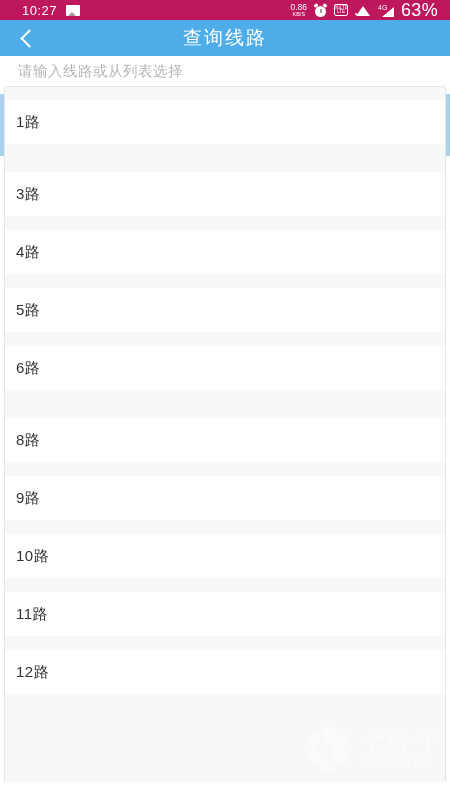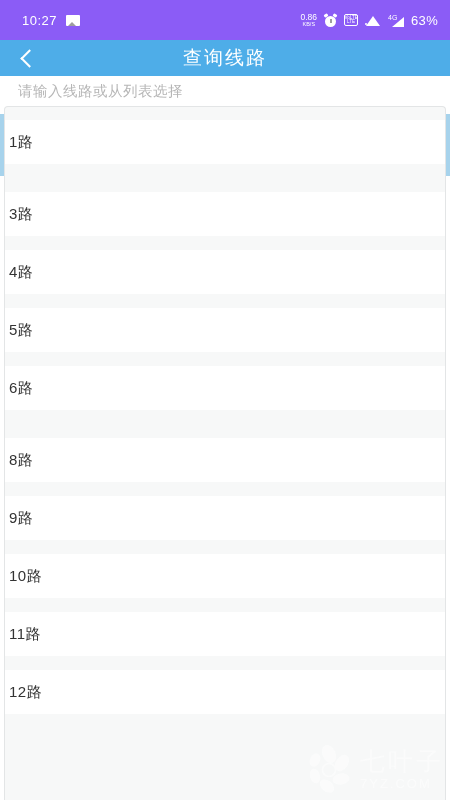--- a/index.html
+++ b/index.html
@@ -10,22 +10,22 @@
     width: 450px;
     height: 800px;
     overflow: hidden;
     background: #ffffff;
     font-family: "Liberation Sans", "DejaVu Sans", sans-serif;
     -webkit-font-smoothing: antialiased;
   }
 
   
   .status-bar {
-    height: 40px;
-    background: #8b5cf6;
+    height: 20px;
+    background: #be185d;
     display: flex;
     align-items: center;
     padding: 0 12px 0 22px;
     box-sizing: border-box;
     color: #ffffff;
   }
   .status-left {
     display: flex;
     align-items: center;
     gap: 9px;
@@ -119,21 +119,21 @@
   .signal-icon .tri {
     position: absolute; right: 0; bottom: 0;
     width: 0; height: 0;
     border-left: 12px solid transparent;
     border-bottom: 10px solid #ffffff;
   }
   .signal-icon .gen {
     position: absolute; left: 0; top: 0;
     font-size: 7px; color: #ffffff; line-height: 1;
   }
-  .battery-text { font-size: 13px; color: #ffffff; letter-spacing: 0.3px; }
+  .battery-text { font-size: 18px; color: #ffffff; letter-spacing: 0.3px; }
 
   
   .title-bar {
     height: 36px;
     background: #4eade8;
     display: flex;
     align-items: center;
     position: relative;
   }
   .back-button {
@@ -208,21 +208,21 @@
     border-radius: 4px 4px 0 0;
     box-sizing: border-box;
     overflow: hidden;
   }
   .list-inner { padding-top: 13px; }
   .list-item {
     height: 44px;
     background: #ffffff;
     display: flex;
     align-items: center;
-    padding-left: 4px;
+    padding-left: 11px;
     box-sizing: border-box;
     cursor: pointer;
     font-size: 15px;
     color: #333333;
     letter-spacing: 0.5px;
   }
   .list-gap {
     height: 14px;
     background: #f7f8f8;
   }

